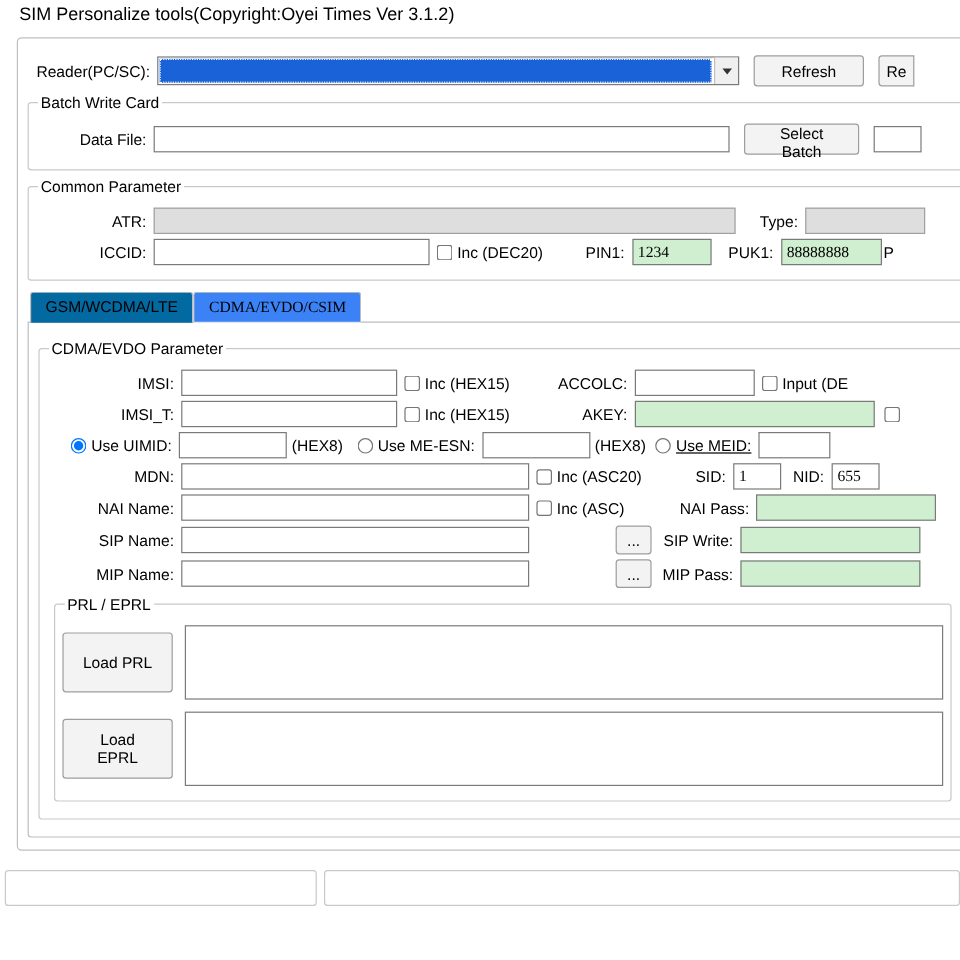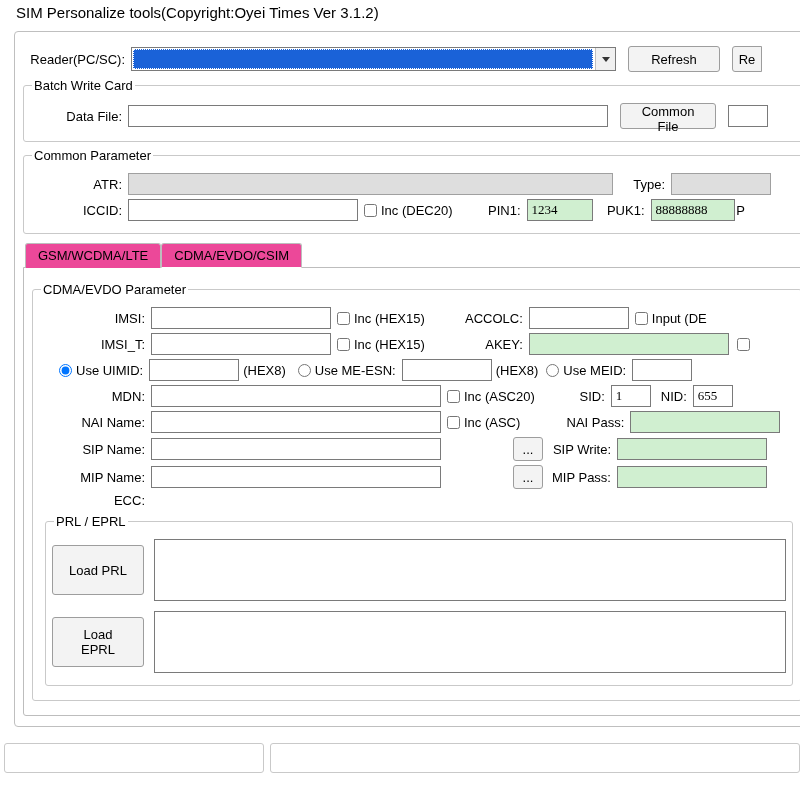--- a/index.html
+++ b/index.html
@@ -127,30 +127,31 @@
   .tabs {
     display: flex;
     margin: 8px 0 0 2px;
     font-size: 13px;
   }
   .tab {
     padding: 4px 12px;
     border: 1px solid #bdbdbd;
     border-bottom: none;
     border-radius: 3px 3px 0 0;
-    background: #ec4899;
+    background: #0369a1;
     margin-right: 0px;
     cursor: pointer;
     position: relative;
     top: 1px;
   }
   .tab.active {
-    background: #ec4899;
+    background: #3b82f6;
     border-bottom: 1px solid #fff;
     z-index: 2;
+    font-family: Liberation Serif, serif;
   }
   .tab-body {
     border: 1px solid #bdbdbd;
     border-radius: 0 3px 3px 3px;
     padding: 8px 0 8px 8px;
     width: 780px;
   }
   .prl-area {
     height: 62px;
     border: 1px solid #7a7a7a;
@@ -192,21 +193,21 @@
     <div style="width:12px;"></div>
     <button style="width:30px;padding:0;border-radius:3px 0 0 3px;">Re</button>
   </div>
 
   <fieldset>
     <legend>Batch Write Card</legend>
     <div class="row">
       <label class="field-label" style="width:98px;">Data File:</label>
       <input type="text" style="width: 480px;" value="">
       <div style="width:12px;"></div>
-      <button style="width:96px;">Common File</button>
+      <button style="width:96px;">Select Batch</button>
       <div style="width:12px;"></div>
       <input type="text" style="width: 40px;">
     </div>
   </fieldset>
 
   <fieldset>
     <legend>Common Parameter</legend>
     <div class="row">
       <label class="field-label" style="width:98px;">ATR:</label>
       <input type="text" class="grey" style="width: 485px;" value="">
@@ -273,21 +274,21 @@
             <span>Use UIMID:</span>
         </span>
         <input type="text" style="width: 90px; margin: 0px 4px;" value="">
         <span>(HEX8)</span>
         <span class="radio" style="margin-left:10px;">
           <input type="radio" name="idsel" style="">
             <span>Use ME-ESN:</span>
         </span>
         <input type="text" style="width: 90px; margin: 0px 4px;" value="">
         <span>(HEX8)</span>
-        <span class="radio" style="margin-left:6px;">
+        <span class="radio" style="margin-left:6px;text-decoration:underline;">
           <input type="radio" name="idsel" style="">
             <span>Use MEID:</span>
         </span>
         <input type="text" style="width: 60px; margin: 0px 4px;" value="">
       </div>
 
       <div class="row">
         <label class="field-label" style="width:112px;">MDN:</label>
         <input type="text" style="width: 290px;" value="">
         <span class="checkbox">
@@ -322,23 +323,20 @@
 
       <div class="row">
         <label class="field-label" style="width:112px;">MIP Name:</label>
         <input type="text" style="width: 290px;" value="">
         <div style="width:72px;"></div>
         <button class="ellip">...</button>
         <label class="field-label" style="width:74px;">MIP Pass:</label>
         <input type="text" class="green" style="width: 150px;" value="">
       </div>
 
-      <div class="row">
-        <label class="field-label" style="width:112px;">ECC:</label>
-      </div>
 
       <fieldset style="width:748px;margin-left:6px;">
         <legend>PRL / EPRL</legend>
         <div class="row" style="align-items:stretch;">
           <div style="display:flex;flex-direction:column;justify-content:center;margin-right:10px;">
             <button class="big">Load PRL</button>
           </div>
           <div class="prl-area"></div>
         </div>
         <div class="row" style="align-items:stretch;margin-top:10px;">

